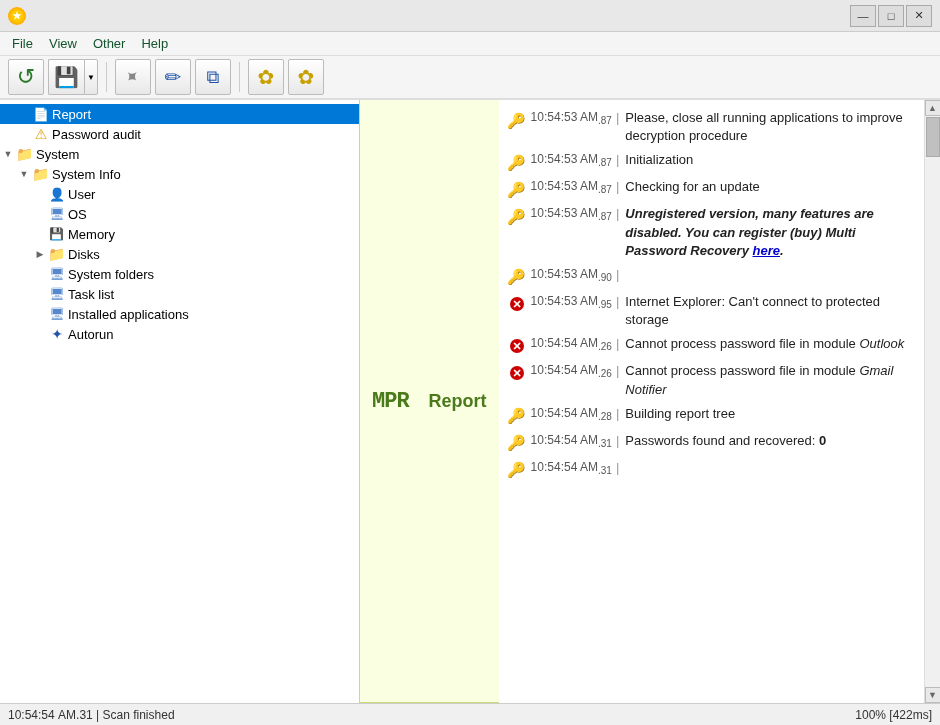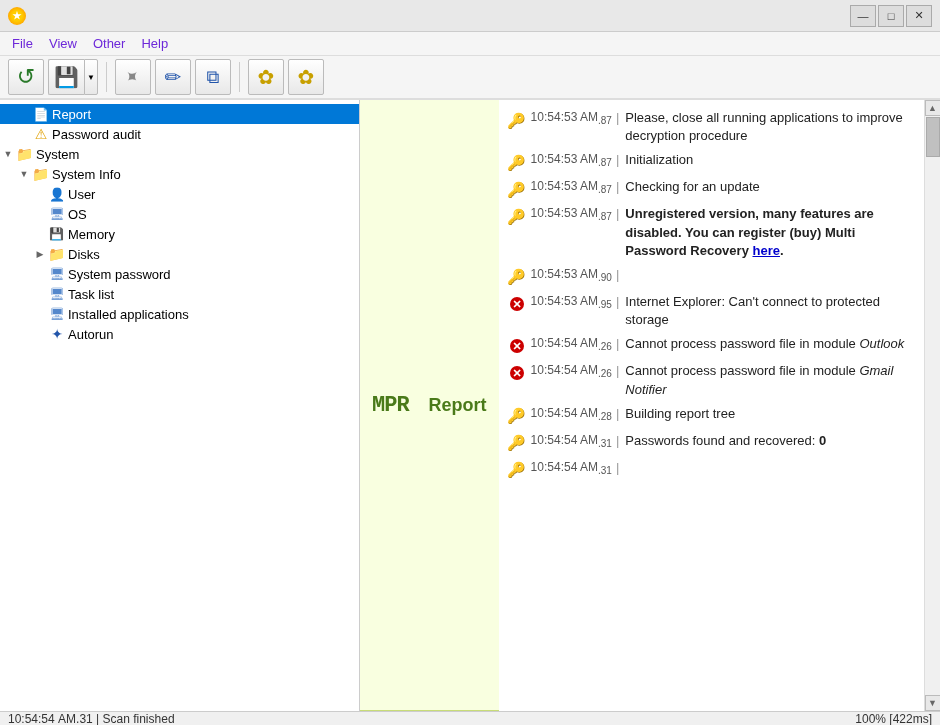--- a/index.html
+++ b/index.html
@@ -8,21 +8,21 @@
     
     .title-bar { background: #e8e8e8; height: 32px; display: flex; align-items: center; justify-content: space-between; padding: 0 8px; border-bottom: 1px solid #ccc; user-select: none; }
     .title-bar-left { display: flex; align-items: center; gap: 6px; }
     .title-bar-icon { width: 18px; height: 18px; background: radial-gradient(circle, #ffcc00 40%, #ff8800 100%); border-radius: 50%; display: flex; align-items: center; justify-content: center; font-size: 10px; color: white; font-weight: bold; }
     .title-bar-text { font-size: 12px; color: #333; }
     .title-bar-buttons { display: flex; gap: 2px; }
     .title-btn { width: 26px; height: 22px; border: 1px solid #aaa; background: #ddd; cursor: pointer; display: flex; align-items: center; justify-content: center; font-size: 11px; color: #333; }
 
     
     .menu-bar { background: #f5f5f5; height: 24px; display: flex; align-items: center; padding: 0 4px; border-bottom: 1px solid #ddd; }
-    .menu-item { padding: 2px 8px; cursor: pointer; font-size: 13px; color: #6d28d9; }
+    .menu-item { padding: 2px 8px; cursor: pointer; font-size: 13px; color: #14532d; }
 
     
     .toolbar { background: #f5f5f5; height: 44px; display: flex; align-items: center; padding: 0 8px; gap: 4px; border-bottom: 2px solid #ddd; }
     .toolbar-btn { width: 36px; height: 36px; border: 1px solid #bbb; background: linear-gradient(to bottom, #fff, #e8e8e8); cursor: pointer; display: flex; align-items: center; justify-content: center; border-radius: 2px; font-size: 18px; }
     .toolbar-btn-split { display: flex; }
     .toolbar-btn-split .btn-main { border-right: none; border-radius: 2px 0 0 2px; }
     .toolbar-btn-split .btn-drop { width: 14px; height: 36px; border: 1px solid #bbb; background: linear-gradient(to bottom, #fff, #e8e8e8); cursor: pointer; display: flex; align-items: center; justify-content: center; border-radius: 0 2px 2px 0; font-size: 8px; }
     .toolbar-sep { width: 1px; height: 30px; background: #ccc; margin: 0 4px; }
 
     
@@ -43,33 +43,33 @@
     .report-header { display: flex; align-items: center; padding: 8px 12px; background: #f9ffe0; border-bottom: 1px solid #c8dc78; }
     .report-logo { font-size: 22px; font-weight: bold; color: #4a7a1a; font-family: 'Courier New', monospace; letter-spacing: -1px; margin-right: 20px; }
     .report-title { font-size: 18px; font-weight: bold; color: #4a7a1a; flex: 1; text-align: center; }
     .report-body { flex: 1; overflow-y: scroll; padding: 6px 0; }
     .report-row { display: flex; align-items: flex-start; padding: 3px 8px; font-size: 13px; line-height: 1.4; }
     .report-row .icon { width: 20px; min-width: 20px; height: 20px; display: inline-flex; align-items: center; justify-content: center; margin-right: 4px; margin-top: 1px; }
     .report-row .timestamp { color: #555; white-space: nowrap; margin-right: 4px; font-size: 12px; }
     .report-row .sep { margin-right: 6px; color: #999; }
     .report-row .msg { color: #222; }
     .msg-bold-dark { font-weight: normal; color: #222; }
-    .msg-red-bold { font-weight: bold; color: #cc0000; }
+    .msg-red-bold { font-weight: bold; color: #cc0000; font-style: italic; }
     .msg-link { color: #0000cc; text-decoration: underline; cursor: pointer; }
 
     
     .report-body::-webkit-scrollbar { width: 16px; }
     .report-body::-webkit-scrollbar-track { background: #f0f0f0; border-left: 1px solid #ddd; }
     .report-body::-webkit-scrollbar-thumb { background: #c0c0c0; border: 2px solid #f0f0f0; }
     .tree-panel::-webkit-scrollbar { width: 12px; }
     .tree-panel::-webkit-scrollbar-track { background: #f5f5f5; }
     .tree-panel::-webkit-scrollbar-thumb { background: #c0c0c0; }
 
     
-    .status-bar { height: 14px; background: #f0f0f0; border-top: 1px solid #ccc; display: flex; align-items: center; justify-content: space-between; padding: 0 8px; font-size: 12px; color: #333; }
+    .status-bar { height: 22px; background: #f0f0f0; border-top: 1px solid #ccc; display: flex; align-items: center; justify-content: space-between; padding: 0 8px; font-size: 12px; color: #333; }
 
     
     .report-scroll-track { width: 16px; background: #f0f0f0; border-left: 1px solid #ddd; display: flex; flex-direction: column; align-items: center; }
     .scroll-arrow { width: 16px; height: 16px; display: flex; align-items: center; justify-content: center; cursor: pointer; font-size: 9px; color: #666; background: #e8e8e8; border: 1px solid #bbb; }
     .scroll-thumb-track { flex: 1; width: 100%; position: relative; }
     .scroll-thumb { width: 14px; height: 40px; background: #c0c0c0; border: 1px solid #aaa; margin: 1px; position: absolute; top: 0; }
   </style>
 </head>
 <body>
 
@@ -170,21 +170,21 @@
       <span class="tree-indent" style="width:32px;"></span>
       <span class="tree-expand">▶</span>
       <span class="tree-icon">📁</span>
       <span class="tree-label">Disks</span>
     </div>
 
     <div class="tree-item">
       <span class="tree-indent" style="width:32px;"></span>
       <span class="tree-expand"> </span>
       <span class="tree-icon" style="font-size:12px; color:#5588cc;">🖥</span>
-      <span class="tree-label">System password</span>
+      <span class="tree-label">System folders</span>
     </div>
 
     <div class="tree-item">
       <span class="tree-indent" style="width:32px;"></span>
       <span class="tree-expand"> </span>
       <span class="tree-icon" style="font-size:12px; color:#5588cc;">🖥</span>
       <span class="tree-label">Task list</span>
     </div>
 
     <div class="tree-item">

